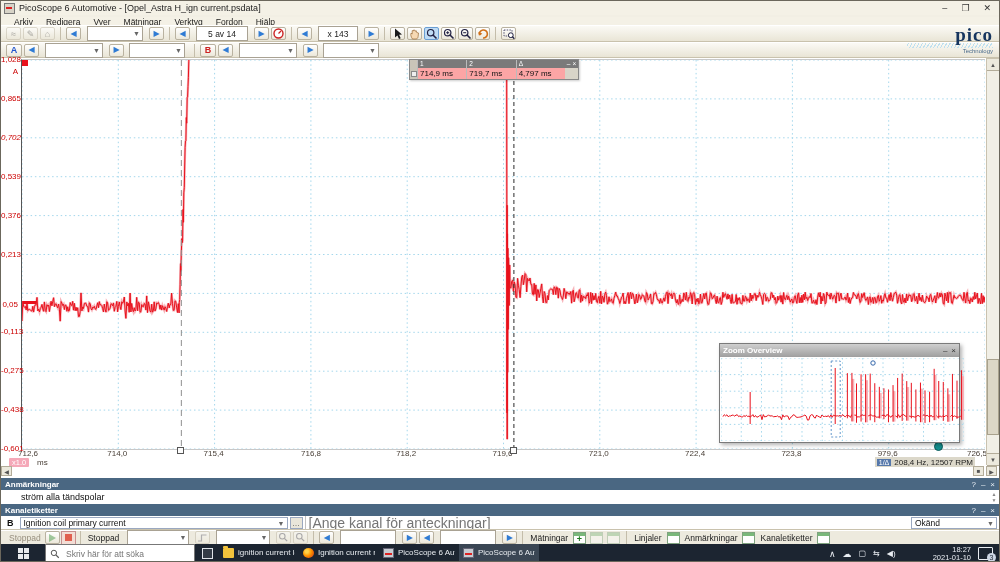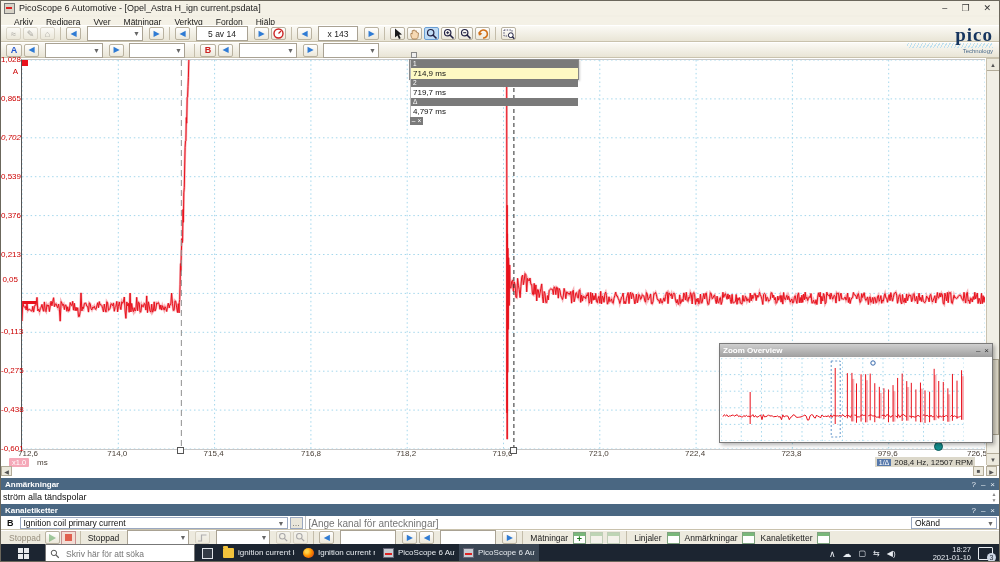--- a/index.html
+++ b/index.html
@@ -57,50 +57,50 @@
   #freq-readout{position:absolute;right:26px;top:399px;height:10px;display:flex;align-items:center;background:#dcd8ca;padding:0 2px;font-size:8px;color:#222;}
   #inv-delta-chip{background:#5577aa;color:#fff;font-size:7px;padding:0 2px;margin-right:3px;}
   .scroll-btn{position:absolute;width:11px;height:10px;background:#ece9dd;border:1px solid #b3ac99;
               font-size:6px;color:#555;display:flex;align-items:center;justify-content:center;box-sizing:border-box;}
   #vscroll{position:absolute;left:985px;top:0;width:14px;height:407px;background:#f1efe6;border:1px solid #c9c2af;box-sizing:border-box;}
   #vscroll .arrow{position:absolute;left:0;width:12px;height:11px;background:#ece9dd;border-bottom:1px solid #b3ac99;
                   font-size:6px;color:#555;display:flex;align-items:center;justify-content:center;}
   #vscroll .thumb{position:absolute;left:0;top:300px;width:12px;height:76px;background:#dcd7c6;border:1px solid #a8a18c;box-sizing:border-box;}
   
   #ruler-box{position:absolute;left:408px;top:1px;width:170px;height:21px;border:1px solid #888;
-             background:#fef9c3;box-sizing:border-box;display:flex;font-size:8px;box-shadow:1px 1px 2px rgba(0,0,0,.2);flex-direction:column;}
+             background:#fca5a5;box-sizing:border-box;display:flex;font-size:8px;box-shadow:1px 1px 2px rgba(0,0,0,.2);}
   #ruler-box .strip{width:7px;background:#c9c5b8;position:relative;}
   #ruler-box .strip i{position:absolute;left:1px;bottom:2px;width:4px;height:4px;background:#eee;border:1px solid #888;}
   #ruler-box .col{flex:1;display:flex;flex-direction:column;border-left:1px solid #bbb;}
   #ruler-box .hd{height:8px;background:#7a7a7a;color:#fff;font-size:6.5px;line-height:8px;padding-left:2px;}
   #ruler-box .val{flex:1;color:#111;padding-left:2px;line-height:11px;white-space:nowrap;}
   #ruler-box .winbt{width:13px;display:flex;flex-direction:column;}
   #ruler-box .winbt .hd{display:flex;gap:2px;justify-content:center;padding:0;}
   
-  #zoom-overview{position:absolute;left:718px;top:285px;width:274px;height:100px;border:1px solid #7a7a7a;
+  #zoom-overview{position:absolute;left:718px;top:285px;width:241px;height:100px;border:1px solid #7a7a7a;
                  background:#fff;box-shadow:2px 2px 4px rgba(0,0,0,.3);box-sizing:border-box;}
   #zo-title{height:13px;background:linear-gradient(#cfcfcf,#9f9f9f);color:#fff;font-size:8px;font-weight:bold;
             display:flex;align-items:center;padding:0 3px;}
   #zo-title .zo-btns{margin-left:auto;display:flex;gap:4px;color:#333;font-weight:normal;font-size:8px;}
   .view-rect{fill:none;stroke:#6699cc;stroke-width:1;stroke-dasharray:2,2;}
   
   .panel-hdr{position:absolute;left:0;width:100%;height:12px;background:#4a6782;color:#fff;
              font-size:8px;font-weight:bold;display:flex;align-items:center;padding-left:4px;box-sizing:border-box;}
   .panel-hdr .hdr-btns{margin-left:auto;padding-right:4px;display:flex;gap:5px;font-weight:normal;font-size:8px;color:#e8eef4;}
   .panel-body{position:absolute;left:0;width:100%;background:#fff;display:flex;align-items:center;
               font-size:9px;color:#111;box-sizing:border-box;}
-  #notes-hdr{top:477px;} #notes-body{top:489px;height:14px;padding-left:2px;}
+  #notes-hdr{top:477px;} #notes-body{top:489px;height:14px;padding-left:20px;}
   #labels-hdr{top:503px;} #labels-body{top:515px;height:14px;padding-left:6px;}
   .mini-scroll{margin-left:auto;width:10px;height:13px;display:flex;flex-direction:column;align-items:center;
                font-size:5px;color:#888;line-height:6px;}
   .combo{height:12px;border:1px solid #9aa8c0;background:#fff;display:flex;align-items:center;
          font-size:8.5px;color:#111;padding-left:3px;box-sizing:border-box;}
   .small-btn{width:13px;height:12px;border:1px solid #9aa8c0;background:#e9e6da;font-size:8px;color:#444;
              display:flex;align-items:center;justify-content:center;box-sizing:border-box;margin:0 2px;}
-  #notes-input{flex:1;height:12px;border:1px solid #c0c0c0;border-width:0 0 0 1px;font-size:10px;color:#999;
+  #notes-input{flex:1;height:12px;border:1px solid #c0c0c0;border-width:0 0 0 1px;font-size:14px;color:#999;
                padding-left:3px;font-family:"Liberation Sans",sans-serif;outline:none;}
   
   #bottom-bar{position:absolute;left:0;top:529px;width:100%;height:14px;background:#edeade;
               border-top:1px solid #fff;box-shadow:0 -1px 0 #c9c2ad;display:flex;align-items:center;
               font-size:8.5px;color:#222;padding-left:5px;box-sizing:border-box;}
   .bb-label{margin:0 3px;}
   .bb-dim{color:#978f7e;}
   .play-tri{width:0;height:0;border-left:7px solid #58a058;border-top:4px solid transparent;border-bottom:4px solid transparent;opacity:.55;}
   .stop-btn{width:13px;height:12px;border:1px solid #c89090;background:#f3ddd5;display:flex;align-items:center;justify-content:center;}
   .stop-btn i{width:7px;height:7px;background:#e06050;}
@@ -310,21 +310,21 @@
         <line x1="491.8920863309377" y1="0" x2="491.8920863309377" y2="389" class="ruler2"></line>
       </svg>
     <div id="y-labels">
         <div class="ylab" style="top: -3px;">1,028</div>
         <div class="ylab unit" style="top: 9px;">A</div>
         <div class="ylab" style="top: 35.9px;">0,865</div>
         <div class="ylab" style="top: 74.8px; font-style: italic;">0,702</div>
         <div class="ylab" style="top: 113.7px;">0,539</div>
         <div class="ylab" style="top: 152.6px;">0,376</div>
         <div class="ylab" style="top: 191.5px;">0,213</div>
-        <div class="ylab" style="top: 217px;">0,05</div>
+        <div class="ylab" style="top: 242px;">0,05</div>
         <div class="ylab" style="top: 269.3px;">-0,113</div>
         <div class="ylab" style="top: 308.2px;">-0,275</div>
         <div class="ylab" style="top: 347.1px;">-0,438</div>
         <div class="ylab" style="top: 386px;">-0,601</div>
       </div>
     <div id="x-labels">
         <div class="xlab" style="left: 0px; transform: translateX(-15%);">712,6</div>
         <div class="xlab" style="left: 96.3px;">714,0</div>
         <div class="xlab" style="left: 192.6px;">715,4</div>
         <div class="xlab" style="left: 290px;">716,8</div>

